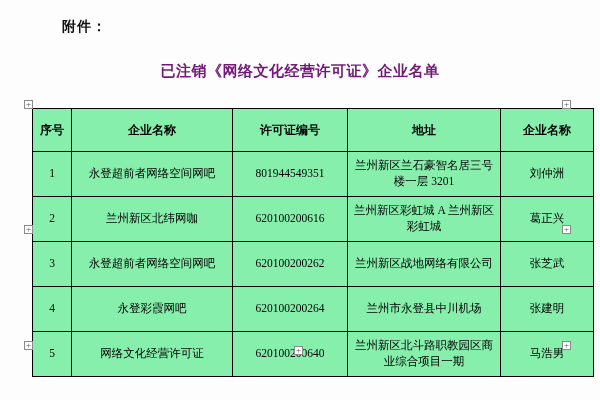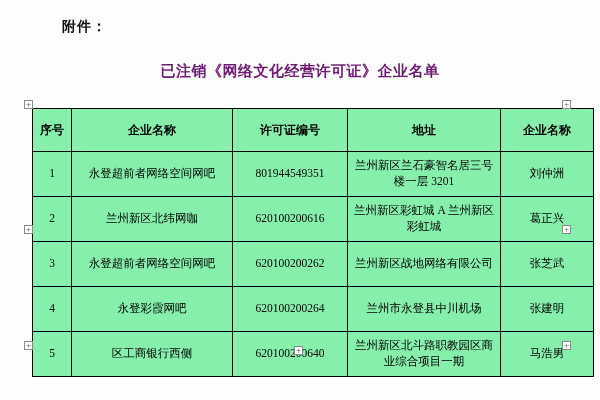--- a/index.html
+++ b/index.html
@@ -160,21 +160,21 @@
         </tr>
         <tr>
           <td>4</td>
           <td>永登彩霞网吧</td>
           <td>620100200264</td>
           <td class="cell-two-line">兰州市永登县中川机场</td>
           <td>张建明</td>
         </tr>
         <tr>
           <td>5</td>
-          <td>区工商银行西侧</td>
+          <td>网络文化经营许可证</td>
           <td>620100200640</td>
           <td class="cell-two-line">兰州新区北斗路职教园区商业综合项目一期</td>
           <td>马浩男</td>
         </tr>
       </tbody>
     </table>
   </div>
 
   <div class="handle plus h-tl"></div>
   <div class="handle plus h-tr"></div>

